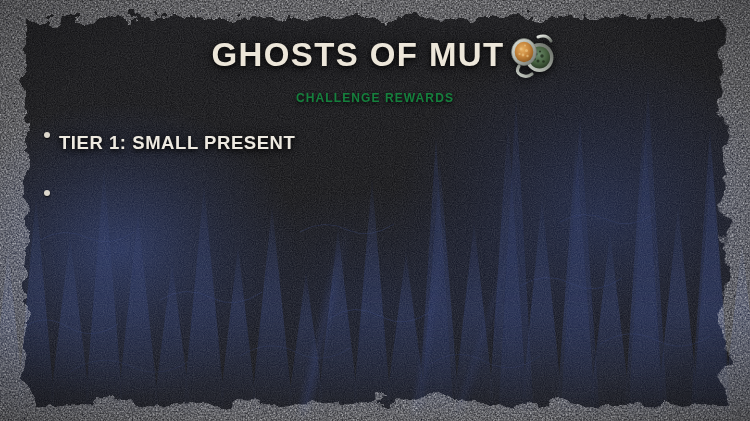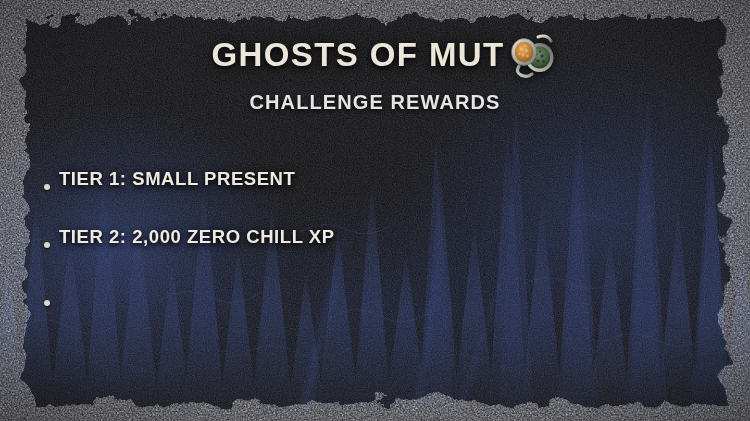--- a/index.html
+++ b/index.html
@@ -100,38 +100,38 @@
   #locket-icon {
     width: 54px;
     height: 54px;
     flex: none;
     filter: drop-shadow(0 2px 4px rgba(0,0,0,.8));
     margin-top: 2px;
   }
 
   #subtitle {
     margin-top: 9px;
-    font-size: 20px;
+    font-size: 12px;
     font-weight: 700;
     letter-spacing: 1.1px;
-    color: #e5e5e5;
+    color: #15803d;
     text-shadow: 0 2px 4px rgba(0,0,0,.85);
     white-space: nowrap;
   }
 
   #rewards-list {
     position: absolute;
     top: 132px;
     left: 44px;
     right: 24px;
   }
 
   .reward-row {
     display: flex;
-    align-items: flex-end;
+    align-items: flex-start;
     gap: 9px;
     height: 58px;
   }
 
   .bullet {
     width: 6px;
     height: 6px;
     border-radius: 50%;
     background: #ddd8cd;
     flex: none;
@@ -330,21 +330,17 @@
       <div id="subtitle">CHALLENGE REWARDS</div>
     </div>
 
     <div id="rewards-list">
       <div class="reward-row">
         <span class="bullet"></span>
         <span class="reward-text">TIER 1: SMALL PRESENT</span>
       </div>
       <div class="reward-row">
         <span class="bullet"></span>
-        <span class="reward-text">TIER 2: 2,000 ZERO CHILL XP</span>
-      </div>
-      <div class="reward-row">
-        <span class="bullet"></span>
       </div>
     </div>
 
   </div>
 </div>
 
 </body></html>

